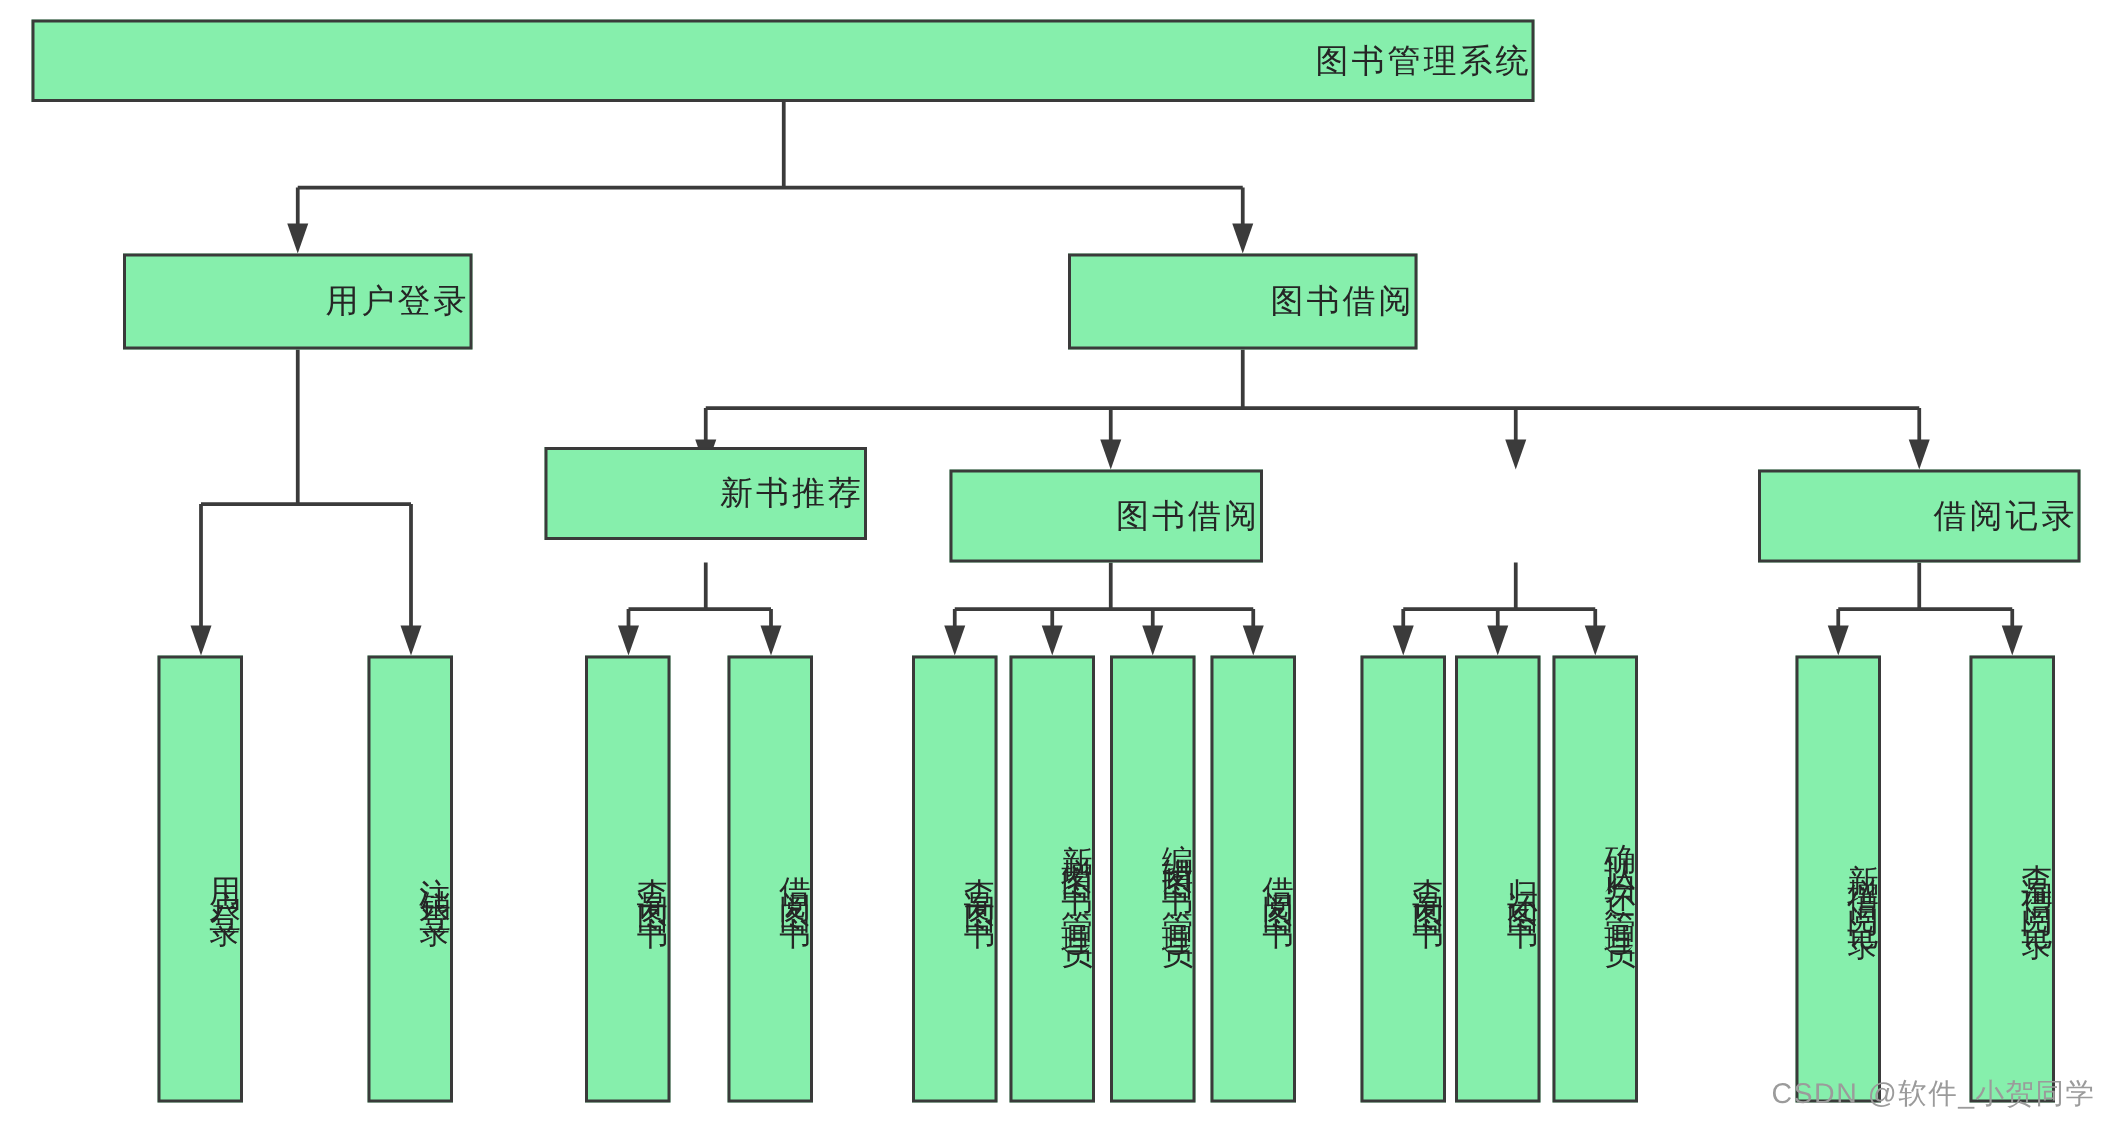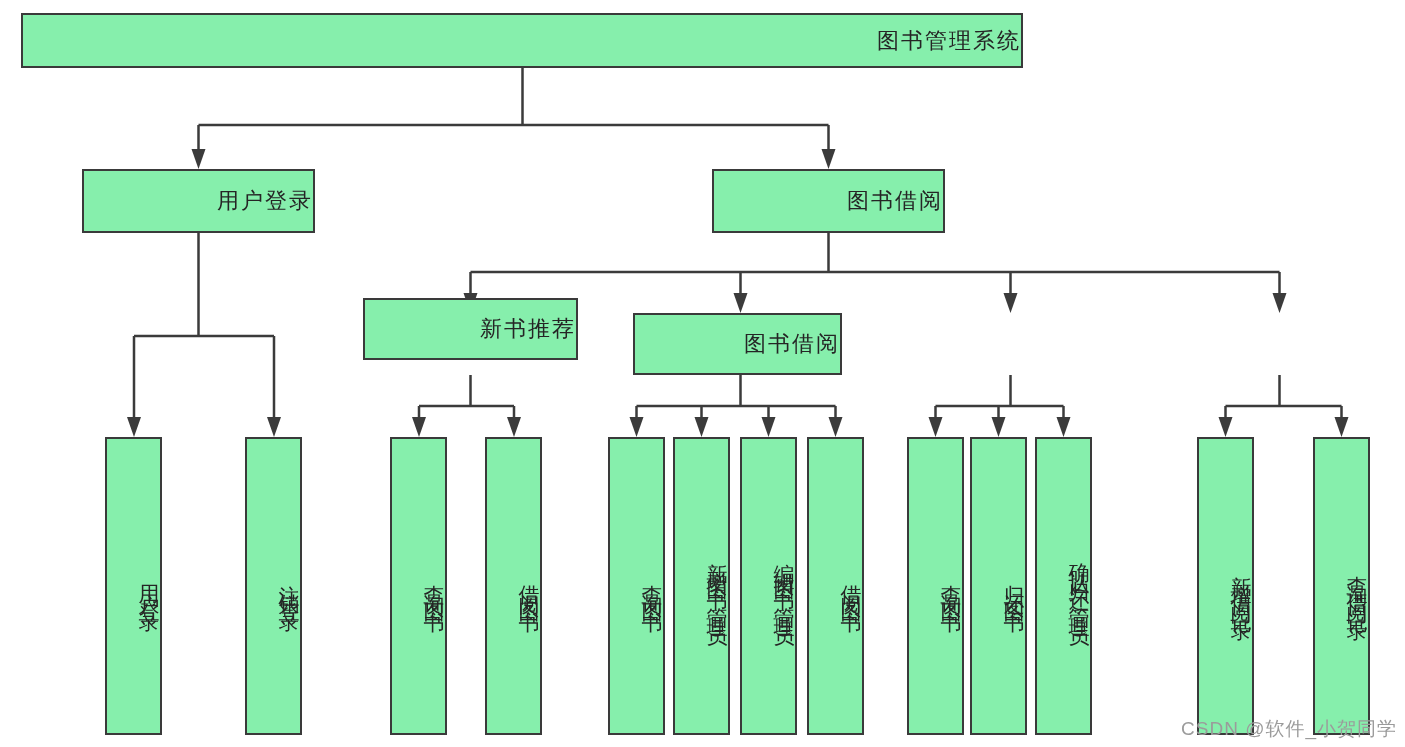--- a/index.html
+++ b/index.html
@@ -70,20 +70,23 @@
   <div class="box hbox" style="left:712px;top:169px;width:233px;height:64px">
     <span>图书借阅</span>
   </div>
 
   <div class="box hbox" style="left:363px;top:298px;width:215px;height:62px">
     <span>新书推荐</span>
   </div>
   <div class="box hbox" style="left:633px;top:313px;width:209px;height:62px">
     <span>图书借阅</span>
   </div>
+  <div class="box hbox" style="left:1172px;top:313px;width:215px;height:62px">
+    <span>借阅记录</span>
+  </div>
 
   <div class="box leaf" style="left:105px">
     <span>用户登录</span>
   </div>
   <div class="box leaf" style="left:245px">
     <span>注销登录</span>
   </div>
 
   <div class="box leaf" style="left:390px">
     <span>查询图书</span>

